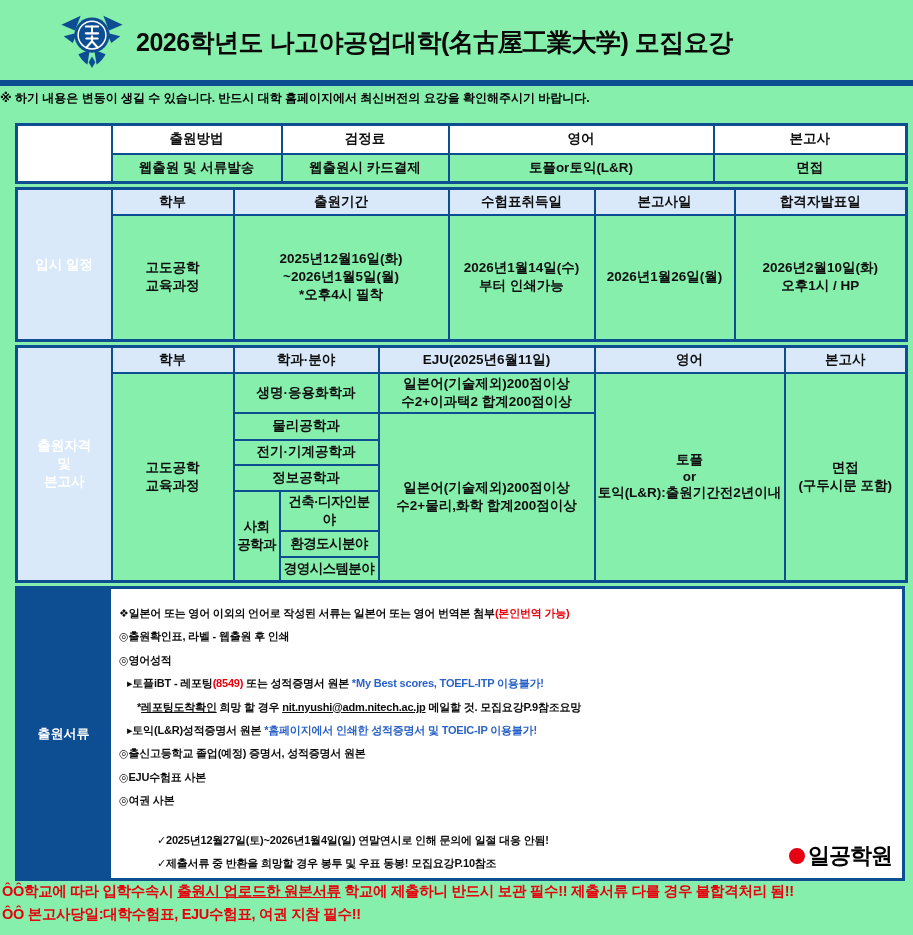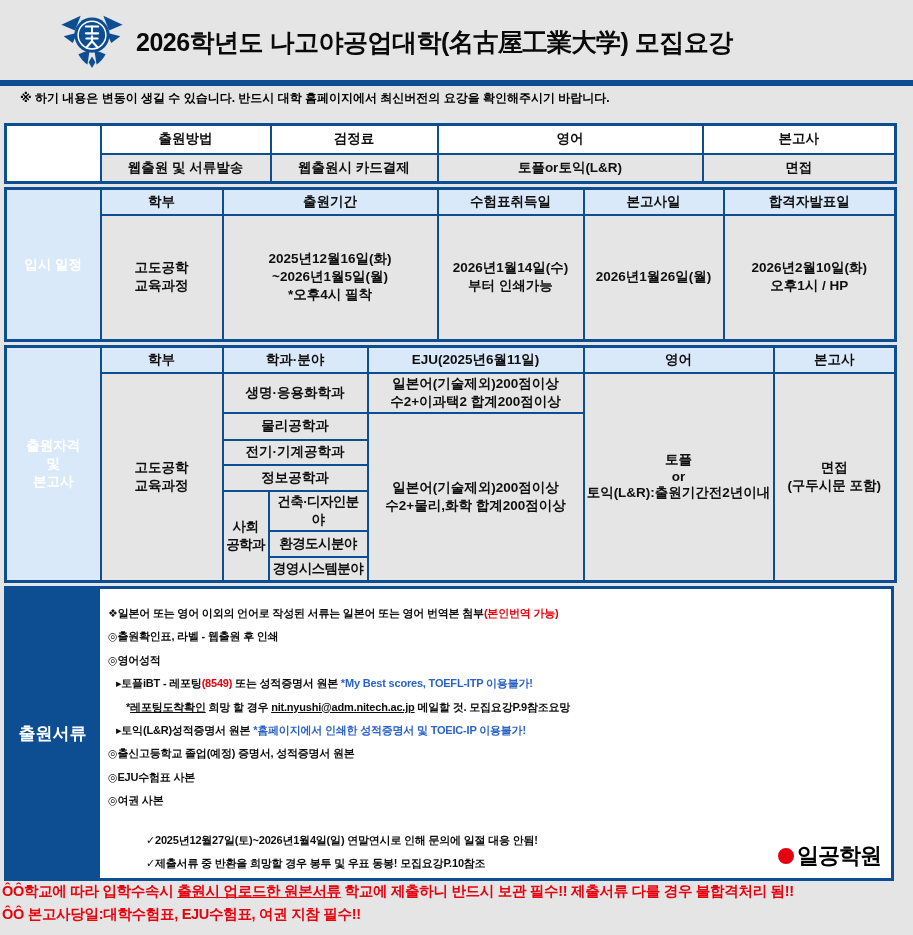--- a/index.html
+++ b/index.html
@@ -5,47 +5,47 @@
   :root{
     --dark-blue:#0d4e92;
     --light-blue:#d9e9fa;
     --red:#e8000d;
     --blue-text:#2a62c8;
     --brand-red:#e60012;
   }
   *{box-sizing:border-box;margin:0;padding:0;}
   html,body{background:#ffffff;}
   body{font-family:"Liberation Sans","DejaVu Sans",sans-serif;color:#111;}
-  .page{position:relative;width:913px;height:935px;background:#e5e5e5;overflow:hidden;}
+  .page{position:relative;width:913px;height:935px;background:#86efac;overflow:hidden;}
 
   
   .emblem{position:absolute;left:58px;top:8px;width:68px;height:70px;}
   .title{position:absolute;left:136px;top:26px;font-size:25px;font-weight:800;color:#0a0a0a;letter-spacing:-0.5px;}
   .bluebar{position:absolute;left:0;top:80px;width:913px;height:6px;background:var(--dark-blue);}
-  .notice{position:absolute;left:20px;top:90px;font-size:12px;font-weight:700;color:#000;}
-
-  
-  .tables{position:absolute;left:4px;top:123px;width:890px;}
+  .notice{position:absolute;left:0;top:90px;font-size:12px;font-weight:700;color:#000;}
+
+  
+  .tables{position:absolute;left:15px;top:123px;width:890px;}
   table.sec{border-collapse:collapse;table-layout:fixed;width:890px;margin-bottom:3px;border:3px solid var(--dark-blue);}
   table.sec td{border:2px solid var(--dark-blue);text-align:center;vertical-align:middle;
                font-size:13.5px;font-weight:700;color:#0f0f0f;padding:1px 2px;overflow:hidden;}
   td.lbl{background:var(--dark-blue);color:#fff !important;font-size:15px;font-weight:700;}
   tr.hdr td{background:var(--light-blue);}
   #t1 tr.hdr td{background:#fff;}
   .pre{white-space:pre-line;}
   td.small{font-size:12.3px;letter-spacing:-0.6px;margin-top:28px;}
 
   #t1 tr{height:29px;}
   #t2 tr.hdr{height:26px;}
   #t2 tr.body{height:126px;}
   #t3 tr.hdr{height:26px;}
 
   
   .sec4{position:relative;display:flex;width:890px;height:295px;border:3px solid var(--dark-blue);}
-  .lbl4{width:93px;background:var(--dark-blue);color:#fff;font-size:17px;font-weight:700;
+  .lbl4{width:93px;background:var(--dark-blue);color:#fff;font-size:13px;font-weight:700;
         display:flex;align-items:center;justify-content:center;border-right:2px solid var(--dark-blue);}
   .docbody{flex:1;background:#fff;padding:13px 6px 0 8px;position:relative;}
   .docbody p{font-size:11px;font-weight:600;line-height:23.4px;color:#0d0d0d;letter-spacing:-0.2px;}
   .ind1{padding-left:8px;}
   .ind2{padding-left:18px;}
   .red{color:var(--red);}
   .blue{color:var(--blue-text);}
   .u{text-decoration:underline;}
   .chk{padding-left:38px;font-weight:700;}
   .chk.first{margin-top:16px;}

